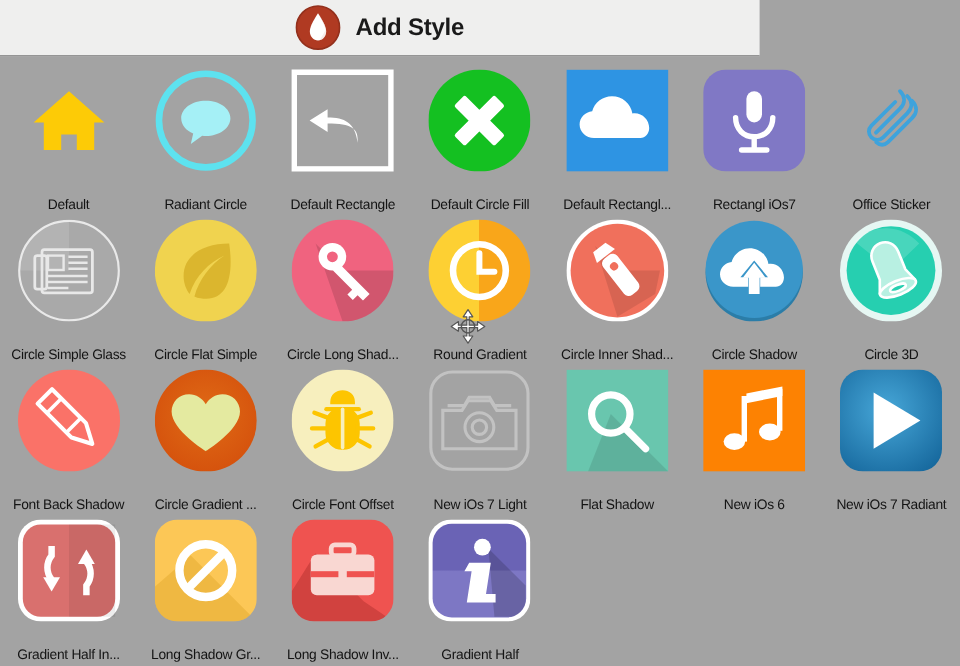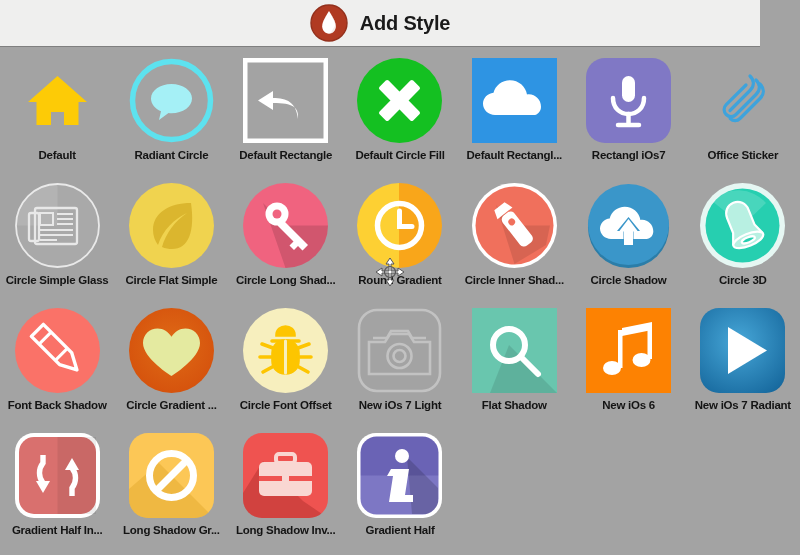--- a/index.html
+++ b/index.html
@@ -6,21 +6,21 @@
   html, body { margin:0; padding:0; }
   body {
     width:800px; height:555px;
     font-family:"Liberation Sans", sans-serif;
     background:#a3a3a3;
     overflow:hidden;
   }
 
   
   #header {
-    height:47px; width:760px;
+    height:47px; width:633px;
     background:#efefee;
     border-bottom:1px solid #7f7f7f;
     display:flex; align-items:center; justify-content:center;
     gap:12px;
   }
   #app-logo { width:38px; height:38px; position:relative; }
   #app-title {
     font-size:20px; font-weight:bold; color:#1a1a1a;
     letter-spacing:-0.2px;
   }
@@ -33,22 +33,22 @@
     grid-template-rows:repeat(4, 125px);
     padding-top:6px;
   }
   .cell {
     display:flex; flex-direction:column;
     align-items:center; justify-content:flex-start;
     padding-top:5px;
   }
   .thumb { width:85px; height:85px; position:relative; }
   .caption {
-    margin-top:6px;
-    font-size:11.5px; font-weight:bold; color:#141414;
+    margin-top:22px;
+    font-size:11.5px; font-weight:normal; color:#141414;
     white-space:nowrap; text-align:center;
     letter-spacing:-0.25px;
   }
   .center-svg { position:absolute; inset:0; }
 
   
   #move-cursor { position:absolute; left:374px; top:256px; width:32px; height:32px; pointer-events:none; }
 </style>
 </head>
 <body>

